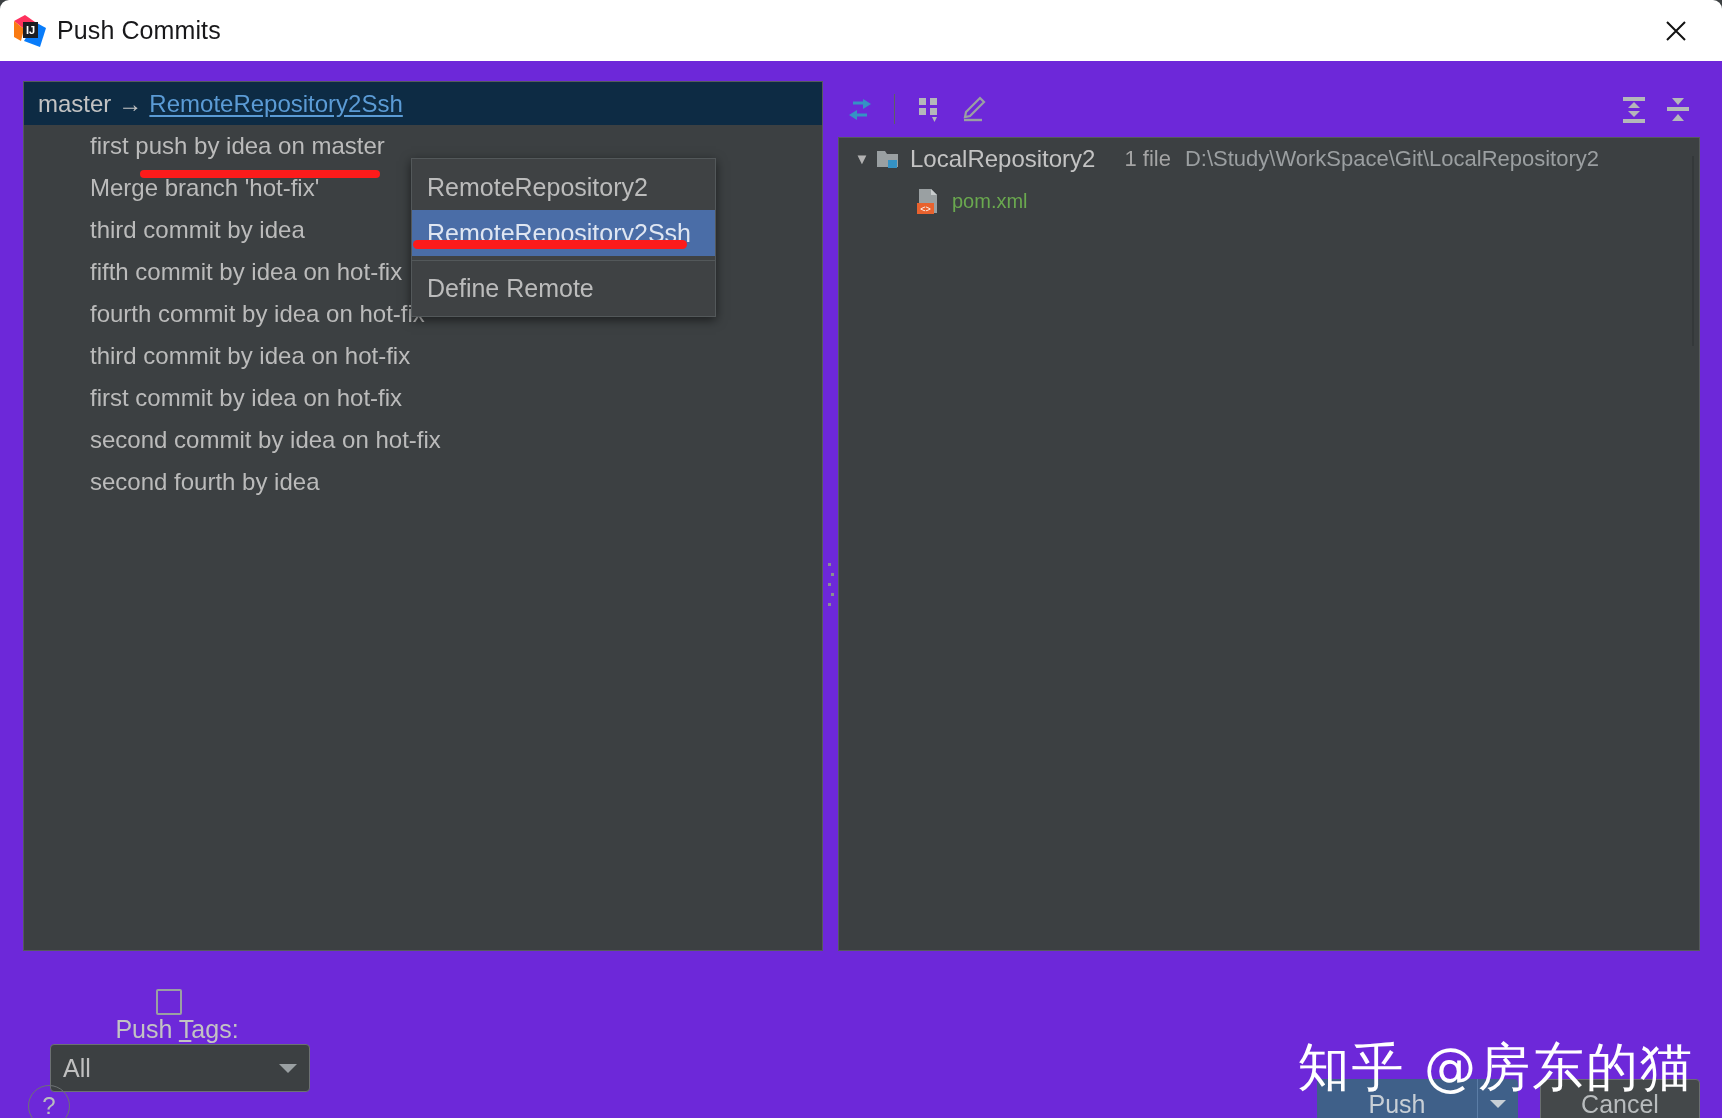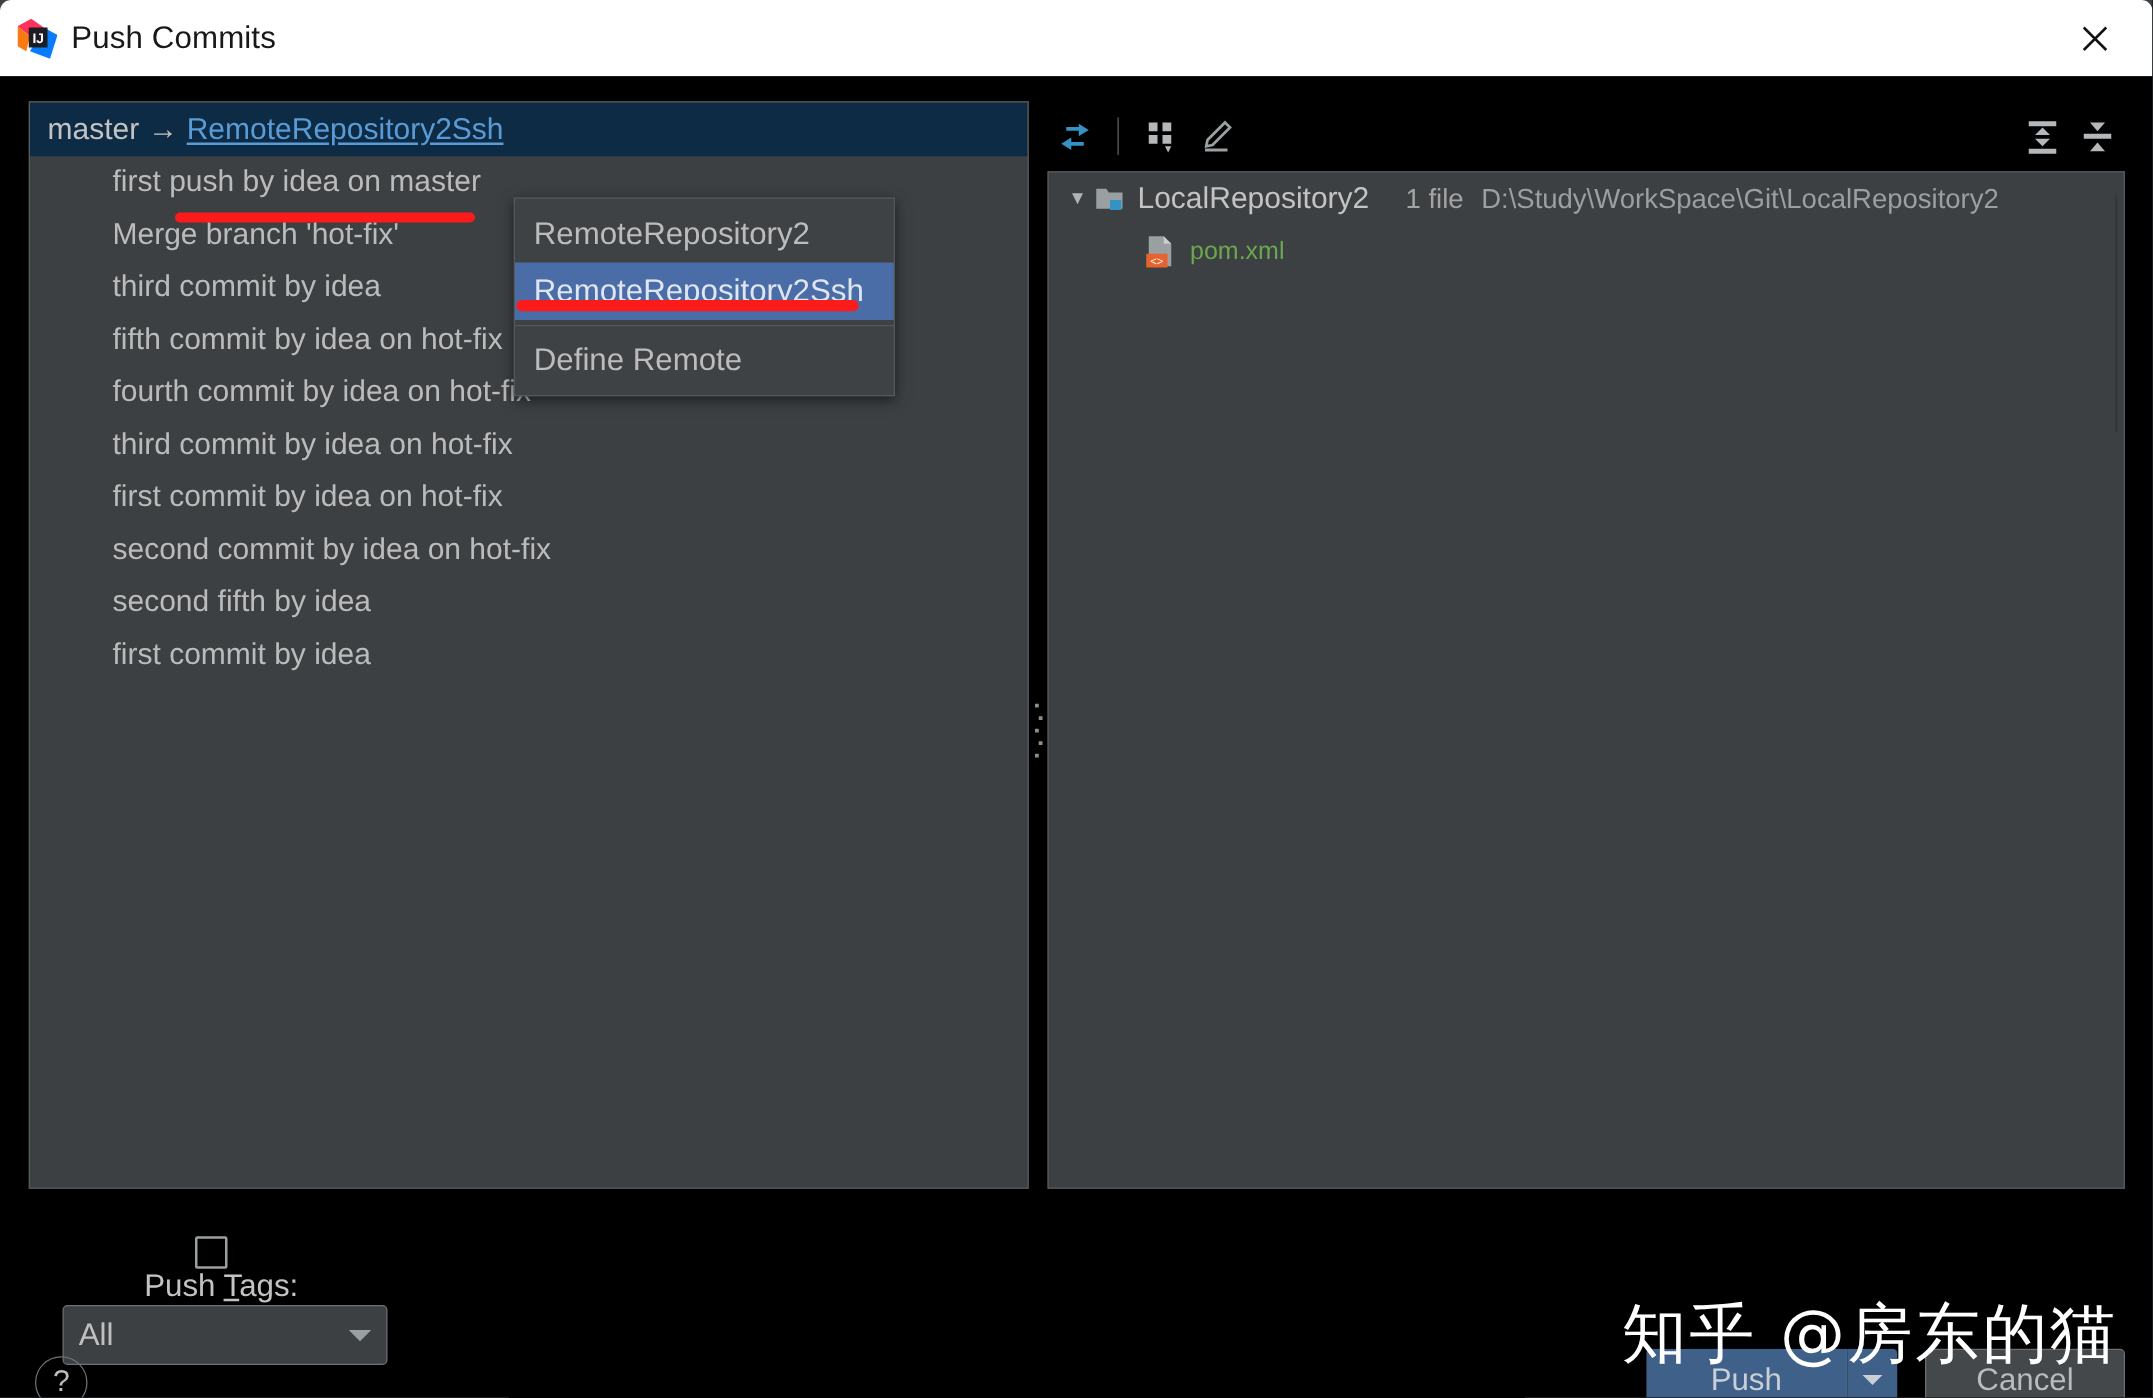--- a/index.html
+++ b/index.html
@@ -64,21 +64,21 @@
     cursor: default;
   }
   .close-btn svg { display: block; }
 
   
   .dialog-body {
     position: absolute;
     left: 0; top: 61px;
     width: 1722px;
     height: 1057px;
-    background: #000000;
+    background: #6d28d9;
     box-sizing: border-box;
   }
 
   
   .left-panel {
     position: absolute;
     left: 23px; top: 20px;
     width: 800px;
     height: 870px;
     background: #3c4042;
@@ -451,24 +451,21 @@
           <div class="commit-row">
             <span>third commit by idea on hot-fix</span>
           </div>
           <div class="commit-row">
             <span>first commit by idea on hot-fix</span>
           </div>
           <div class="commit-row">
             <span>second commit by idea on hot-fix</span>
           </div>
           <div class="commit-row">
-            <span>second fifth by idea</span>
-          </div>
-          <div class="commit-row">
-            <span>first commit by idea</span>
+            <span>second fourth by idea</span>
           </div>
         </div>
     </div>
 
     <div class="annot-red-1"></div>
     <div class="annot-red-2"></div>
 
     <div class="remote-popup">
       <div class="popup-item">RemoteRepository2</div>
       <div class="popup-item selected">RemoteRepository2Ssh</div>

